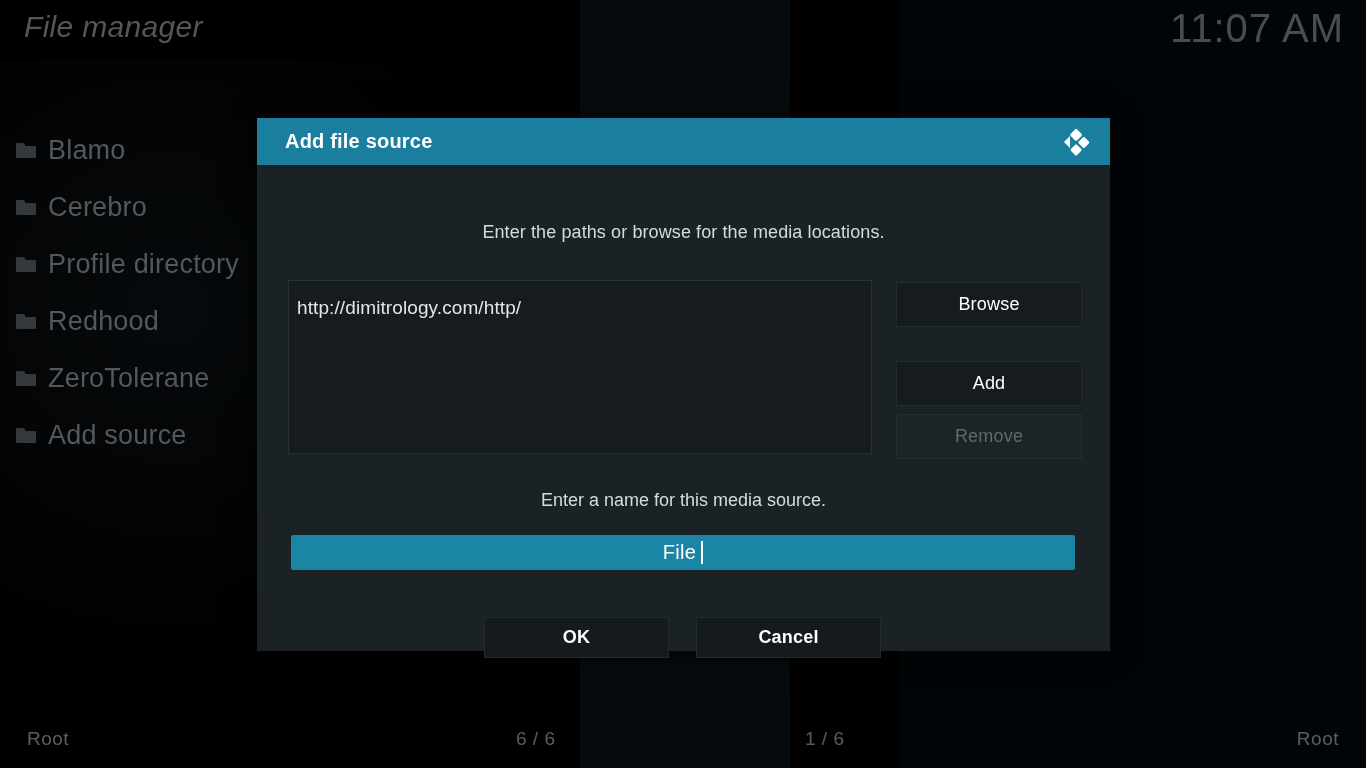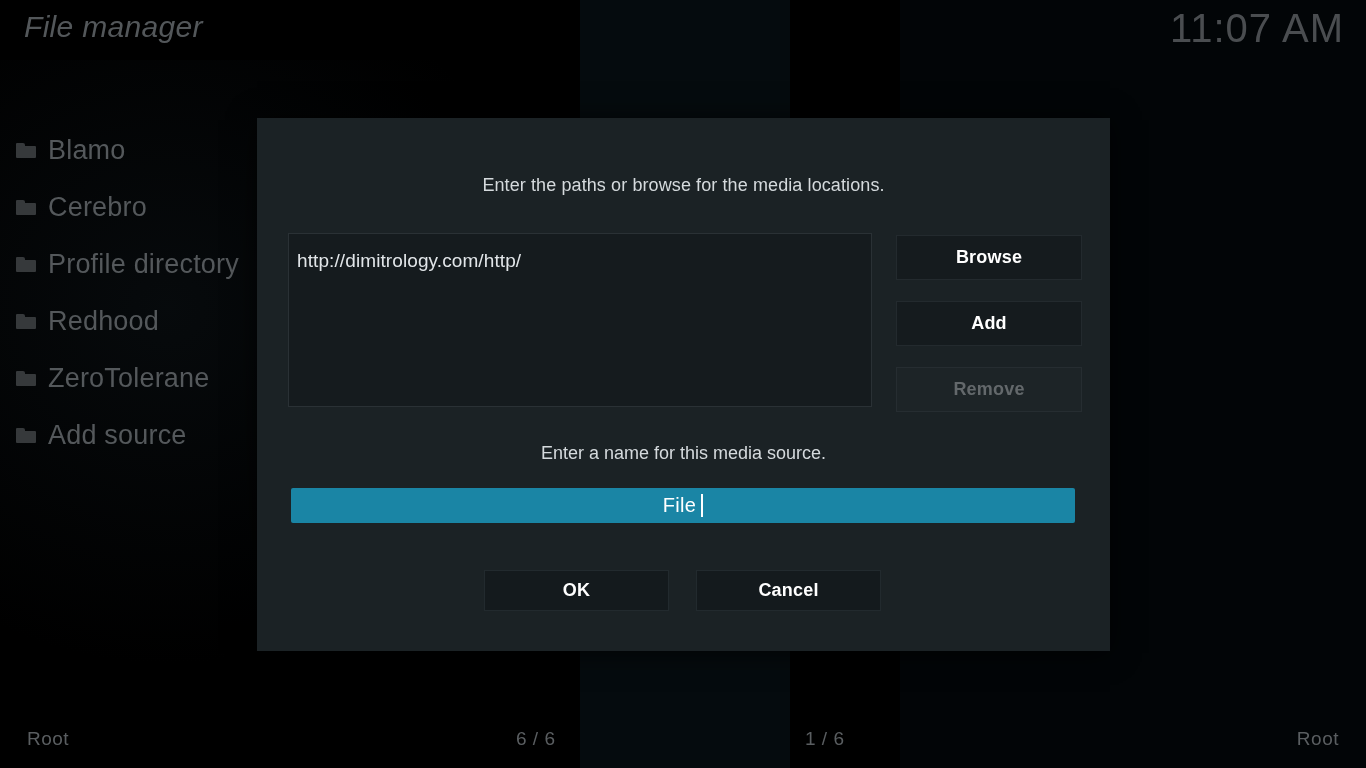--- a/index.html
+++ b/index.html
@@ -158,27 +158,27 @@
   .side-btn {
     position: absolute;
     left: 639px;
     width: 186px; height: 45px;
     background: #151b1e;
     border: 1px solid #232a2e;
     display: flex;
     align-items: center;
     justify-content: center;
     font-size: 18px;
-    font-weight: bold;
+    font-weight: normal;
     color: #ffffff;
     letter-spacing: 0.2px;
     cursor: pointer;
   }
   .side-btn.browse { top: 117px; }
-  .side-btn.add    { top: 183px; }
+  .side-btn.add    { top: 196px; }
   .side-btn.remove {
     top: 249px;
     background: #1d2427;
     border-color: #262d31;
     color: #63686b;
     cursor: default;
   }
 
   .hint-name {
     position: absolute;
@@ -283,20 +283,31 @@
       <span class="side-label">ZeroTolerane</span>
     </div>
     <div class="side-item">
       <span class="folder-icon"></span>
       <span class="side-label">Add source</span>
     </div>
   </div>
 
   <div class="dialog">
 
+    <div class="dialog-header">
+      <div class="dialog-title">Add file source</div>
+      <span class="kodi-logo">
+        <svg viewBox="0 0 34 30" width="34" height="30" xmlns="http://www.w3.org/2000/svg">
+          <polygon points="8,15 14,9 14,21" fill="#ffffff"></polygon>
+          <rect x="15.5" y="3.2" width="9.2" height="9.2" rx="1.6" transform="rotate(45 20.1 7.8)" fill="#ffffff"></rect>
+          <rect x="23.5" y="11.2" width="8.6" height="8.6" rx="1.5" transform="rotate(45 27.8 15.5)" fill="#ffffff"></rect>
+          <rect x="15.8" y="18.6" width="8.6" height="8.6" rx="1.5" transform="rotate(45 20.1 22.9)" fill="#ffffff"></rect>
+        </svg>
+      </span>
+    </div>
 
     <div class="dialog-body">
 
       <div class="hint-paths">Enter the paths or browse for the media locations.</div>
 
       <div class="path-box">
         <div class="path-value">http://dimitrology.com/http/</div>
       </div>
 
       <div class="side-btn browse">Browse</div>

